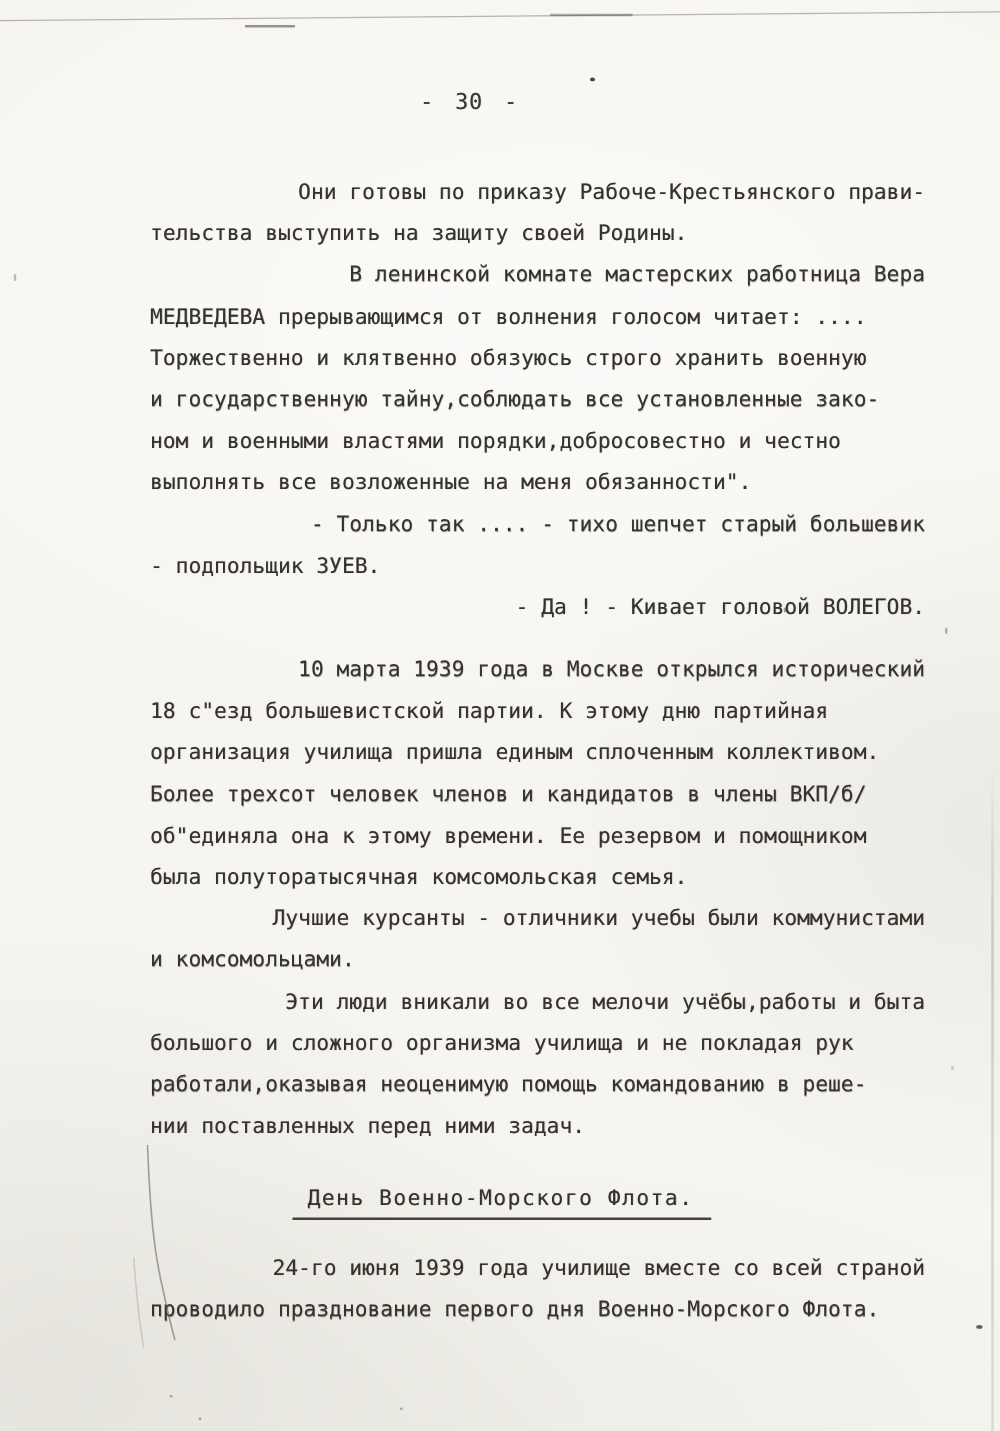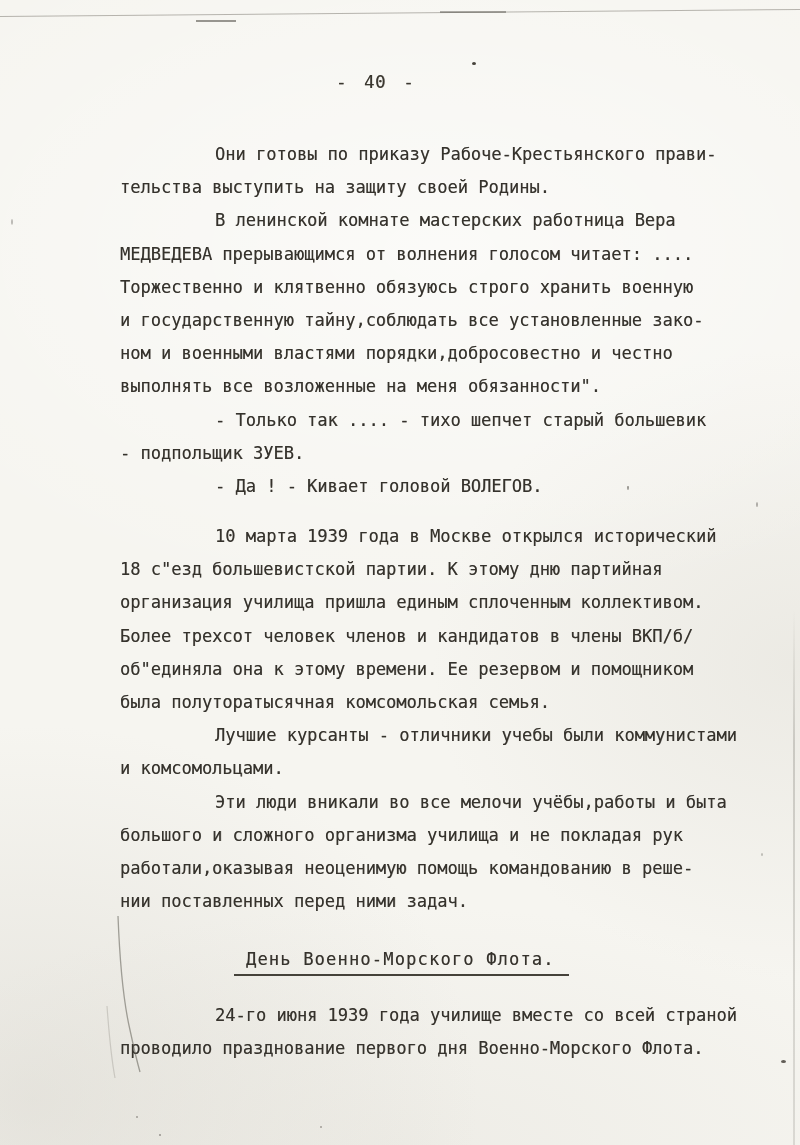--- a/index.html
+++ b/index.html
@@ -40,21 +40,21 @@
     position:absolute; left:120px; top:138px; width:620px;
     font-size:17px; line-height:33.2px;
     text-shadow:0.3px 0.3px 0.6px rgba(53,50,44,0.5);
     white-space:pre;
   }
   .para { margin:0; }
   .para.gap-small  { margin-top:17px; }
   .para.gap-medium { margin-top:22px; }
   .para.gap-large  { margin-top:25px; }
   .line { height:33.2px; }
-  .line.indent { padding-left:95px; }
+  .line.indent { padding-left:95px;text-align:right; }
   .para.heading .line { padding-left:114px; }
   .heading-underline {
     display:inline-block;
     border-bottom:2px solid #45423a;
     padding:0 14px 3px 12px;
     letter-spacing:1.2px;
     line-height:24px;
   }
   
   .crease-svg { position:absolute; left:0; top:0; pointer-events:none; }
@@ -72,21 +72,21 @@
 </style>
 </head>
 <body>
 
 <div class="scan-page">
   <div class="scan-line"></div>
   <div class="scan-line-dash1"></div>
   <div class="scan-line-dash2"></div>
   <div class="edge-line"></div>
 
-  <div class="page-number">- 40 -</div>
+  <div class="page-number">- 30 -</div>
 
   <div class="text-column"><div class="para"><div class="line indent">Они готовы по приказу Рабоче-Крестьянского прави-</div><div class="line">тельства выступить на защиту своей Родины.</div></div><div class="para"><div class="line indent">В ленинской комнате мастерских работница Вера</div><div class="line">МЕДВЕДЕВА прерывающимся от волнения голосом читает: ....</div><div class="line">Торжественно и клятвенно обязуюсь строго хранить военную</div><div class="line">и государственную тайну,соблюдать все установленные зако-</div><div class="line">ном и военными властями порядки,добросовестно и честно</div><div class="line">выполнять все возложенные на меня обязанности".</div></div><div class="para"><div class="line indent">- Только так .... - тихо шепчет старый большевик</div><div class="line">- подпольщик ЗУЕВ.</div></div><div class="para"><div class="line indent">- Да ! - Кивает головой ВОЛЕГОВ.</div></div><div class="para gap-small"><div class="line indent">10 марта 1939 года в Москве открылся исторический</div><div class="line">18 с"езд большевистской партии. К этому дню партийная</div><div class="line">организация училища пришла единым сплоченным коллективом.</div><div class="line">Более трехсот человек членов и кандидатов в члены ВКП/б/</div><div class="line">об"единяла она к этому времени. Ее резервом и помощником</div><div class="line">была полуторатысячная комсомольская семья.</div></div><div class="para"><div class="line indent">Лучшие курсанты - отличники учебы были коммунистами</div><div class="line">и комсомольцами.</div></div><div class="para"><div class="line indent">Эти люди вникали во все мелочи учёбы,работы и быта</div><div class="line">большого и сложного организма училища и не покладая рук</div><div class="line">работали,оказывая неоценимую помощь командованию в реше-</div><div class="line">нии поставленных перед ними задач.</div></div><div class="para heading gap-large"><div class="line"><span class="heading-underline">День Военно-Морского Флота.</span></div></div><div class="para gap-medium"><div class="line indent">24-го июня 1939 года училище вместе со всей страной</div><div class="line">проводило празднование первого дня Военно-Морского Флота.</div></div></div>
 
   <svg class="crease-svg" width="800" height="1145" viewBox="0 0 800 1145">
     <path d="M118,916 C120,968 123,1000 130,1030 C133,1044 136,1058 140,1072" fill="none" stroke="rgba(95,92,84,0.55)" stroke-width="1.3"></path>
     <path d="M107,1006 C109,1034 111,1056 115,1078" fill="none" stroke="rgba(95,92,84,0.22)" stroke-width="1.2"></path>
   </svg>
 
   <div class="speck s1"></div>
   <div class="speck s2"></div>

